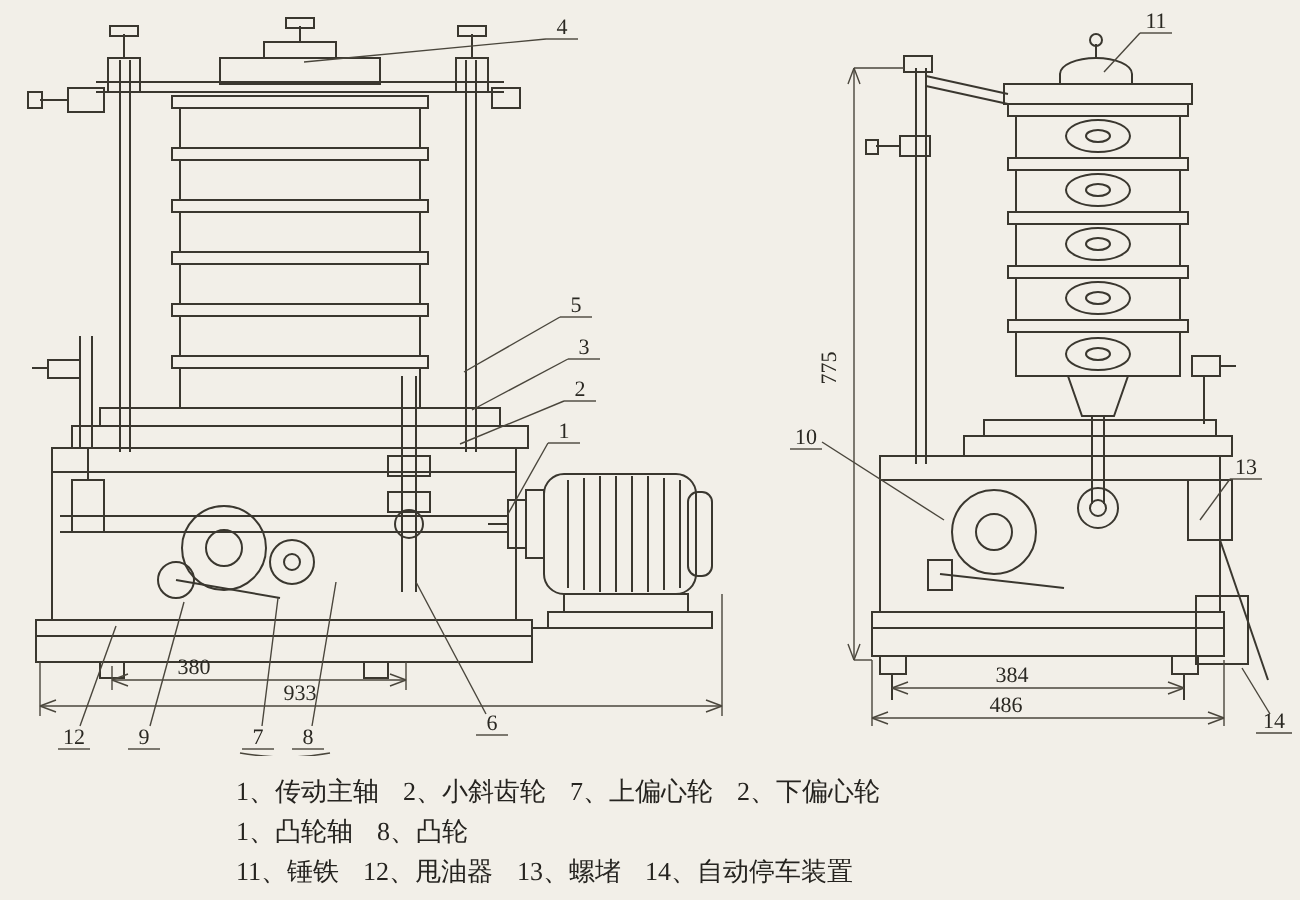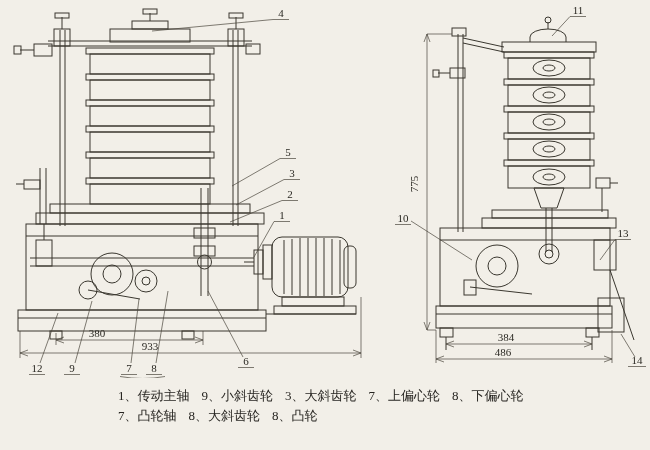--- a/index.html
+++ b/index.html
@@ -299,23 +299,27 @@
       <text x="623" y="237" text-anchor="middle">13</text>
       <text x="637" y="364" text-anchor="middle">14</text>
     </g>
   </g>
 </svg>
 </div>
 
 <div class="legend">
   <div class="legend-row">
     <span>1、传动主轴</span>
-    <span>9、小斜齿轮</span>
-    <span>3、大斜齿轮</span>
+    <span>2、小斜齿轮</span>
     <span>7、上偏心轮</span>
-    <span>8、下偏心轮</span>
+    <span>2、下偏心轮</span>
   </div>
   <div class="legend-row">
-    <span>7、凸轮轴</span>
-    <span>8、大斜齿轮</span>
+    <span>1、凸轮轴</span>
     <span>8、凸轮</span>
   </div>
+  <div class="legend-row">
+    <span>11、锤铁</span>
+    <span>12、甩油器</span>
+    <span>13、螺堵</span>
+    <span>14、自动停车装置</span>
+  </div>
 </div>
 
 </body></html>

